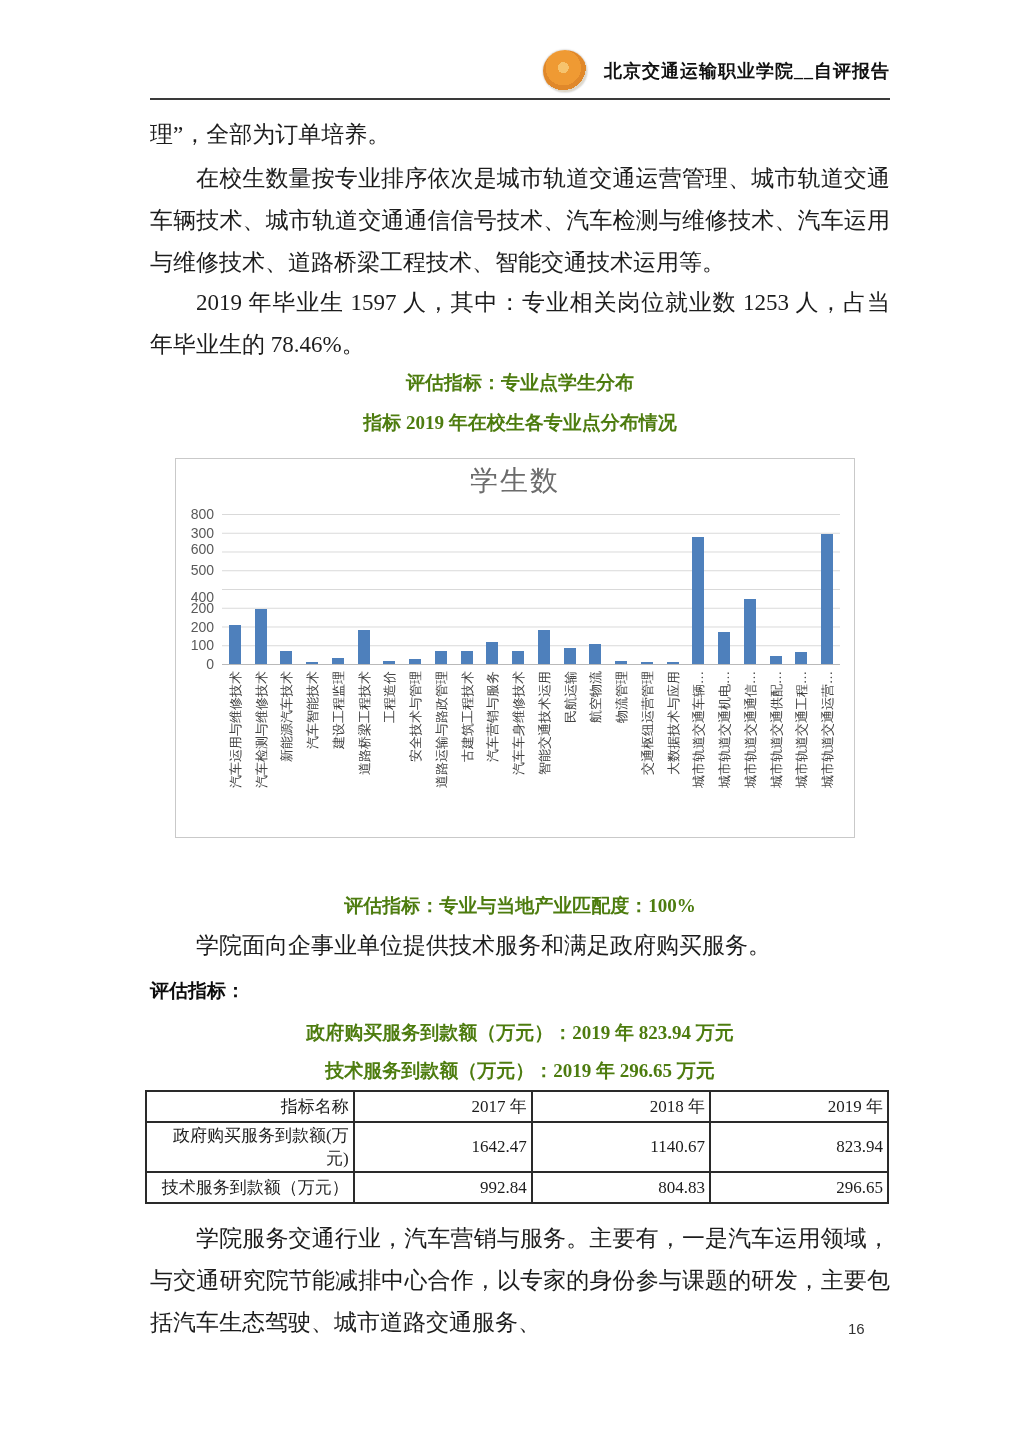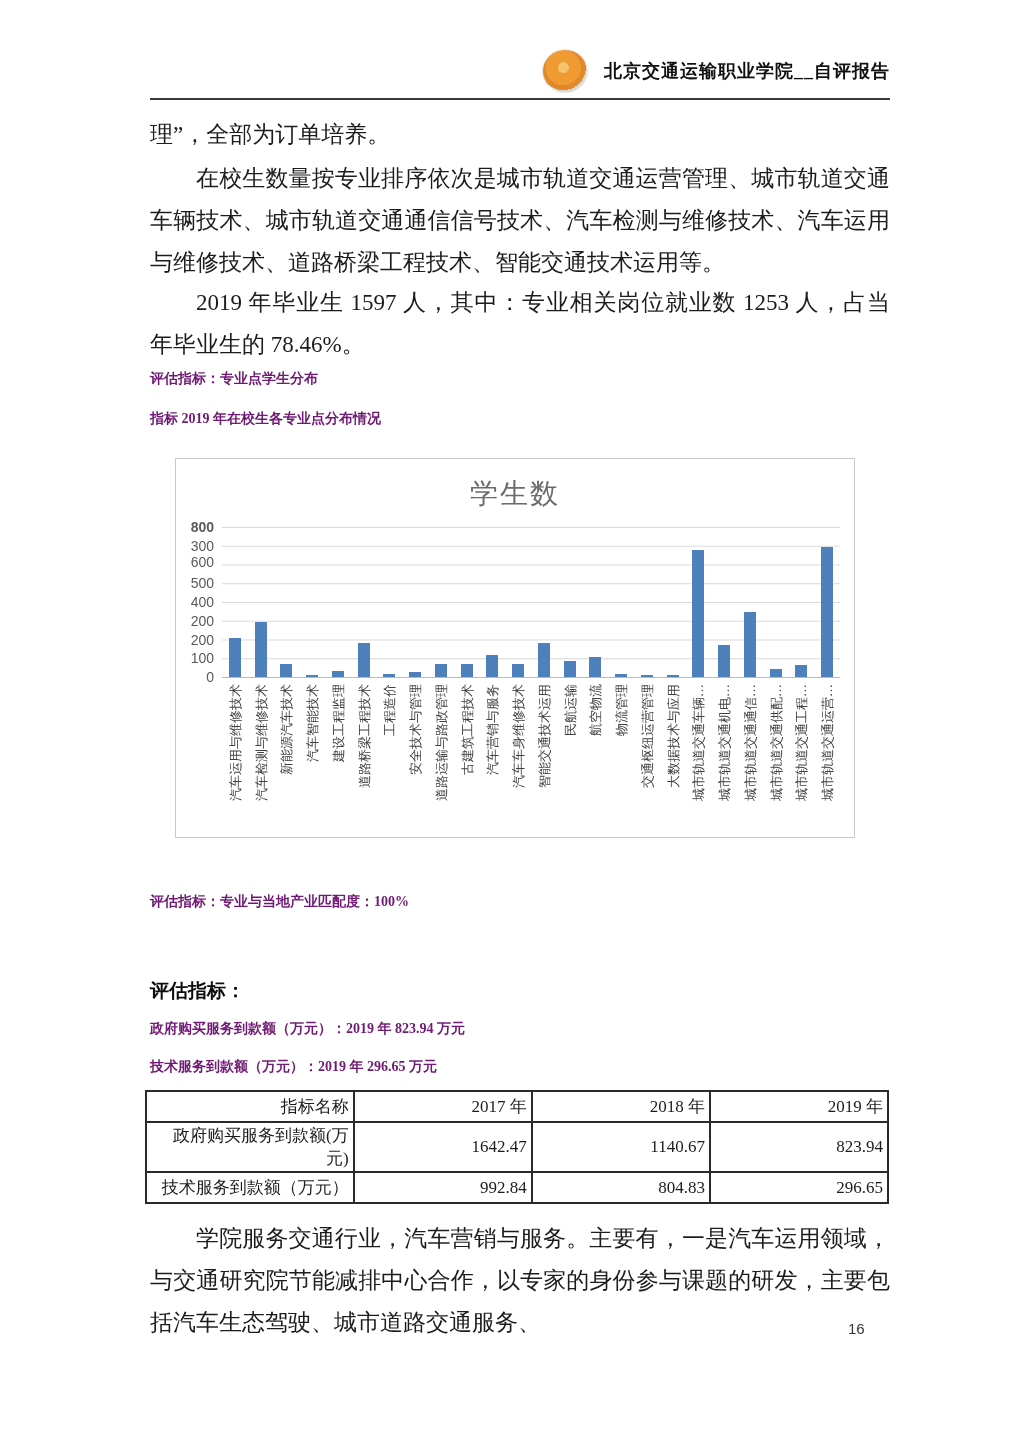--- a/index.html
+++ b/index.html
@@ -13,28 +13,28 @@
   .hdr-inner{position:absolute;right:0;bottom:6px;display:flex;align-items:center;gap:17px;}
   .logo{width:44px;height:42px;border-radius:50%;
         background:radial-gradient(circle at 46% 42%, #f6c36d 0 16%, #ef9a33 16% 52%, #e0882a 52% 66%, #ded7c9 66% 84%, #b9b1a0 84% 100%);
         box-shadow:0 0 2px rgba(0,0,0,.35);}
   .hdr-title{font-size:18px;font-weight:bold;letter-spacing:1px;color:#111;}
 
   
   .para{position:absolute;left:150px;width:740px;font-size:23px;line-height:42px;
         text-align:justify;}
   .indent{text-indent:2em;}
-  .center-bold{position:absolute;left:150px;width:740px;text-align:left;
-               font-size:14px;font-weight:bold;color:#701a75;}
+  .center-bold{position:absolute;left:150px;width:740px;text-align:center;
+               font-size:19px;font-weight:bold;color:#4d7c0f;}
   .left-bold{position:absolute;left:150px;font-size:19px;font-weight:bold;color:#0c0c0c;}
 
   
   .chart-frame{position:absolute;left:175px;top:458px;width:678px;height:378px;
                border:1px solid #c9c9c9;background:#ffffff;}
-  .chart-title{margin-top:16px;text-align:center;font-size:28px;color:#6b6b6b;
+  .chart-title{margin-top:3px;text-align:center;font-size:28px;color:#6b6b6b;
                letter-spacing:2px;}
   .chart-body{display:flex;margin-top:14px;margin-right:14px;}
   .y-axis{position:relative;width:46px;height:150px;flex:0 0 46px;}
   .ytick{position:absolute;right:8px;width:38px;text-align:right;
          font-size:14px;color:#595959;line-height:16px;
          font-family:"Liberation Sans","DejaVu Sans",sans-serif;}
   .plot-area{position:relative;flex:1;height:150px;
              border-bottom:1px solid #b9b9b9;
              background:linear-gradient(#d9d9d9 1px, transparent 1px) 0 0 / 100% 18.75px repeat-y;
              display:flex;align-items:flex-end;justify-content:space-around;}
@@ -73,25 +73,25 @@
   <div class="para indent" style="top:158px">在校生数量按专业排序依次是城市轨道交通运营管理、城市轨道交通车辆技术、城市轨道交通通信信号技术、汽车检测与维修技术、汽车运用与维修技术、道路桥梁工程技术、智能交通技术运用等。</div>
   <div class="para indent" style="top:282px">2019 年毕业生 1597 人，其中：专业相关岗位就业数 1253 人，占当年毕业生的 78.46%。</div>
 
   <div class="center-bold" style="top:370px">评估指标：专业点学生分布</div>
   <div class="center-bold" style="top:410px">指标 2019 年在校生各专业点分布情况</div>
 
   <div class="chart-frame">
     <div class="chart-title">学生数</div>
     <div class="chart-body">
       <div class="y-axis">
-          <div class="ytick" style="top: -8px; font-weight: bold;">800</div>
+          <div class="ytick" style="top: -8px;">800</div>
           <div class="ytick" style="top: 10.75px;">300</div>
           <div class="ytick" style="top: 27px;">600</div>
           <div class="ytick" style="top: 48.25px;">500</div>
-          <div class="ytick" style="top: 67px;">400</div>
+          <div class="ytick" style="top: 75px;">400</div>
           <div class="ytick" style="top: 85.75px;">200</div>
           <div class="ytick" style="top: 104.5px;">200</div>
           <div class="ytick" style="top: 123.25px;">100</div>
           <div class="ytick" style="top: 142px;">0</div>
         </div>
       <div class="plot-area">
           <div class="bar" style="height: 39.375px; background: rgb(78, 128, 188);"></div>
           <div class="bar" style="height: 55.3125px; background: rgb(78, 128, 188);"></div>
           <div class="bar" style="height: 13.5px; background: rgb(78, 128, 188);"></div>
           <div class="bar" style="height: 1.875px; background: rgb(78, 128, 188);"></div>
@@ -187,20 +187,21 @@
         <div class="xlabel">
           <span>城市轨道交通工程…</span>
         </div>
         <div class="xlabel">
           <span>城市轨道交通运营…</span>
         </div>
       </div>
   </div>
 
   <div class="center-bold" style="top:893px">评估指标：专业与当地产业匹配度：100%</div>
+  <div class="para indent" style="top:925px">学院面向企事业单位提供技术服务和满足政府购买服务。</div>
   <div class="left-bold" style="top:978px">评估指标：</div>
   <div class="center-bold" style="top:1020px">政府购买服务到款额（万元）：2019 年 823.94 万元</div>
   <div class="center-bold" style="top:1058px">技术服务到款额（万元）：2019 年 296.65 万元</div>
 
   <table class="tbl">
     <tbody>
         <tr>
       <td class="c0">指标名称</td>
       <td class="c1">2017 年</td>
       <td class="c2">2018 年</td>

